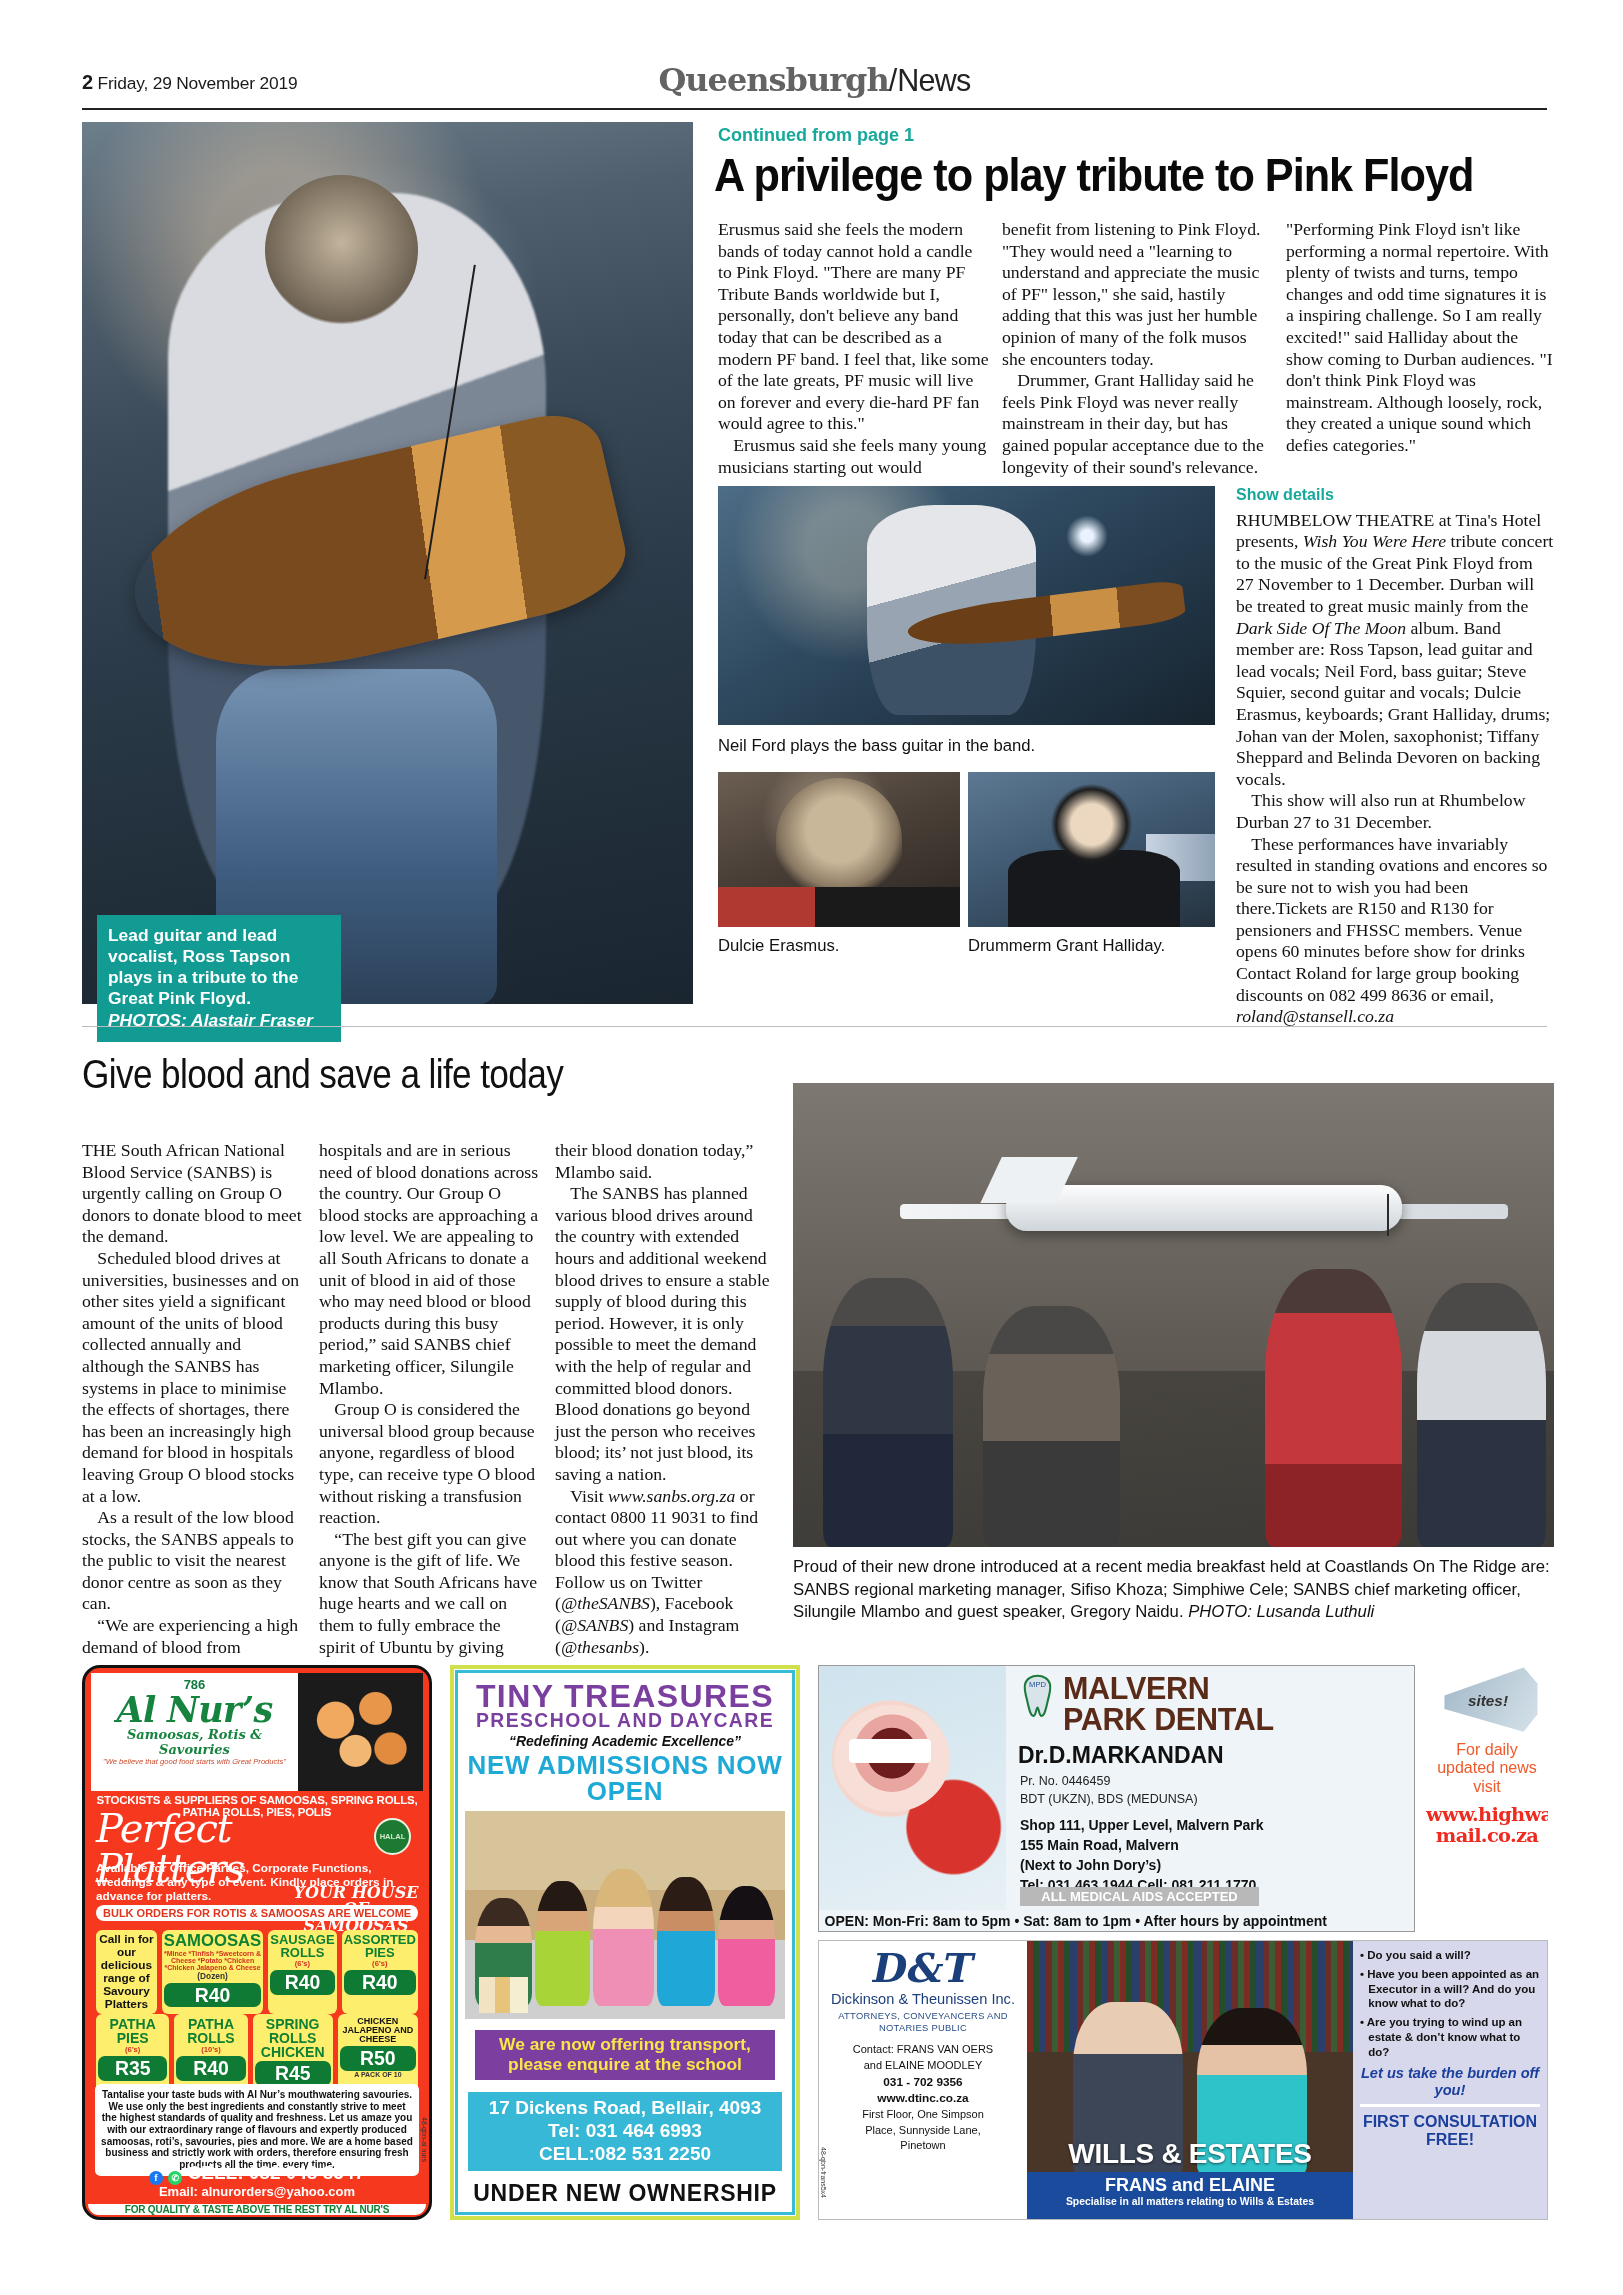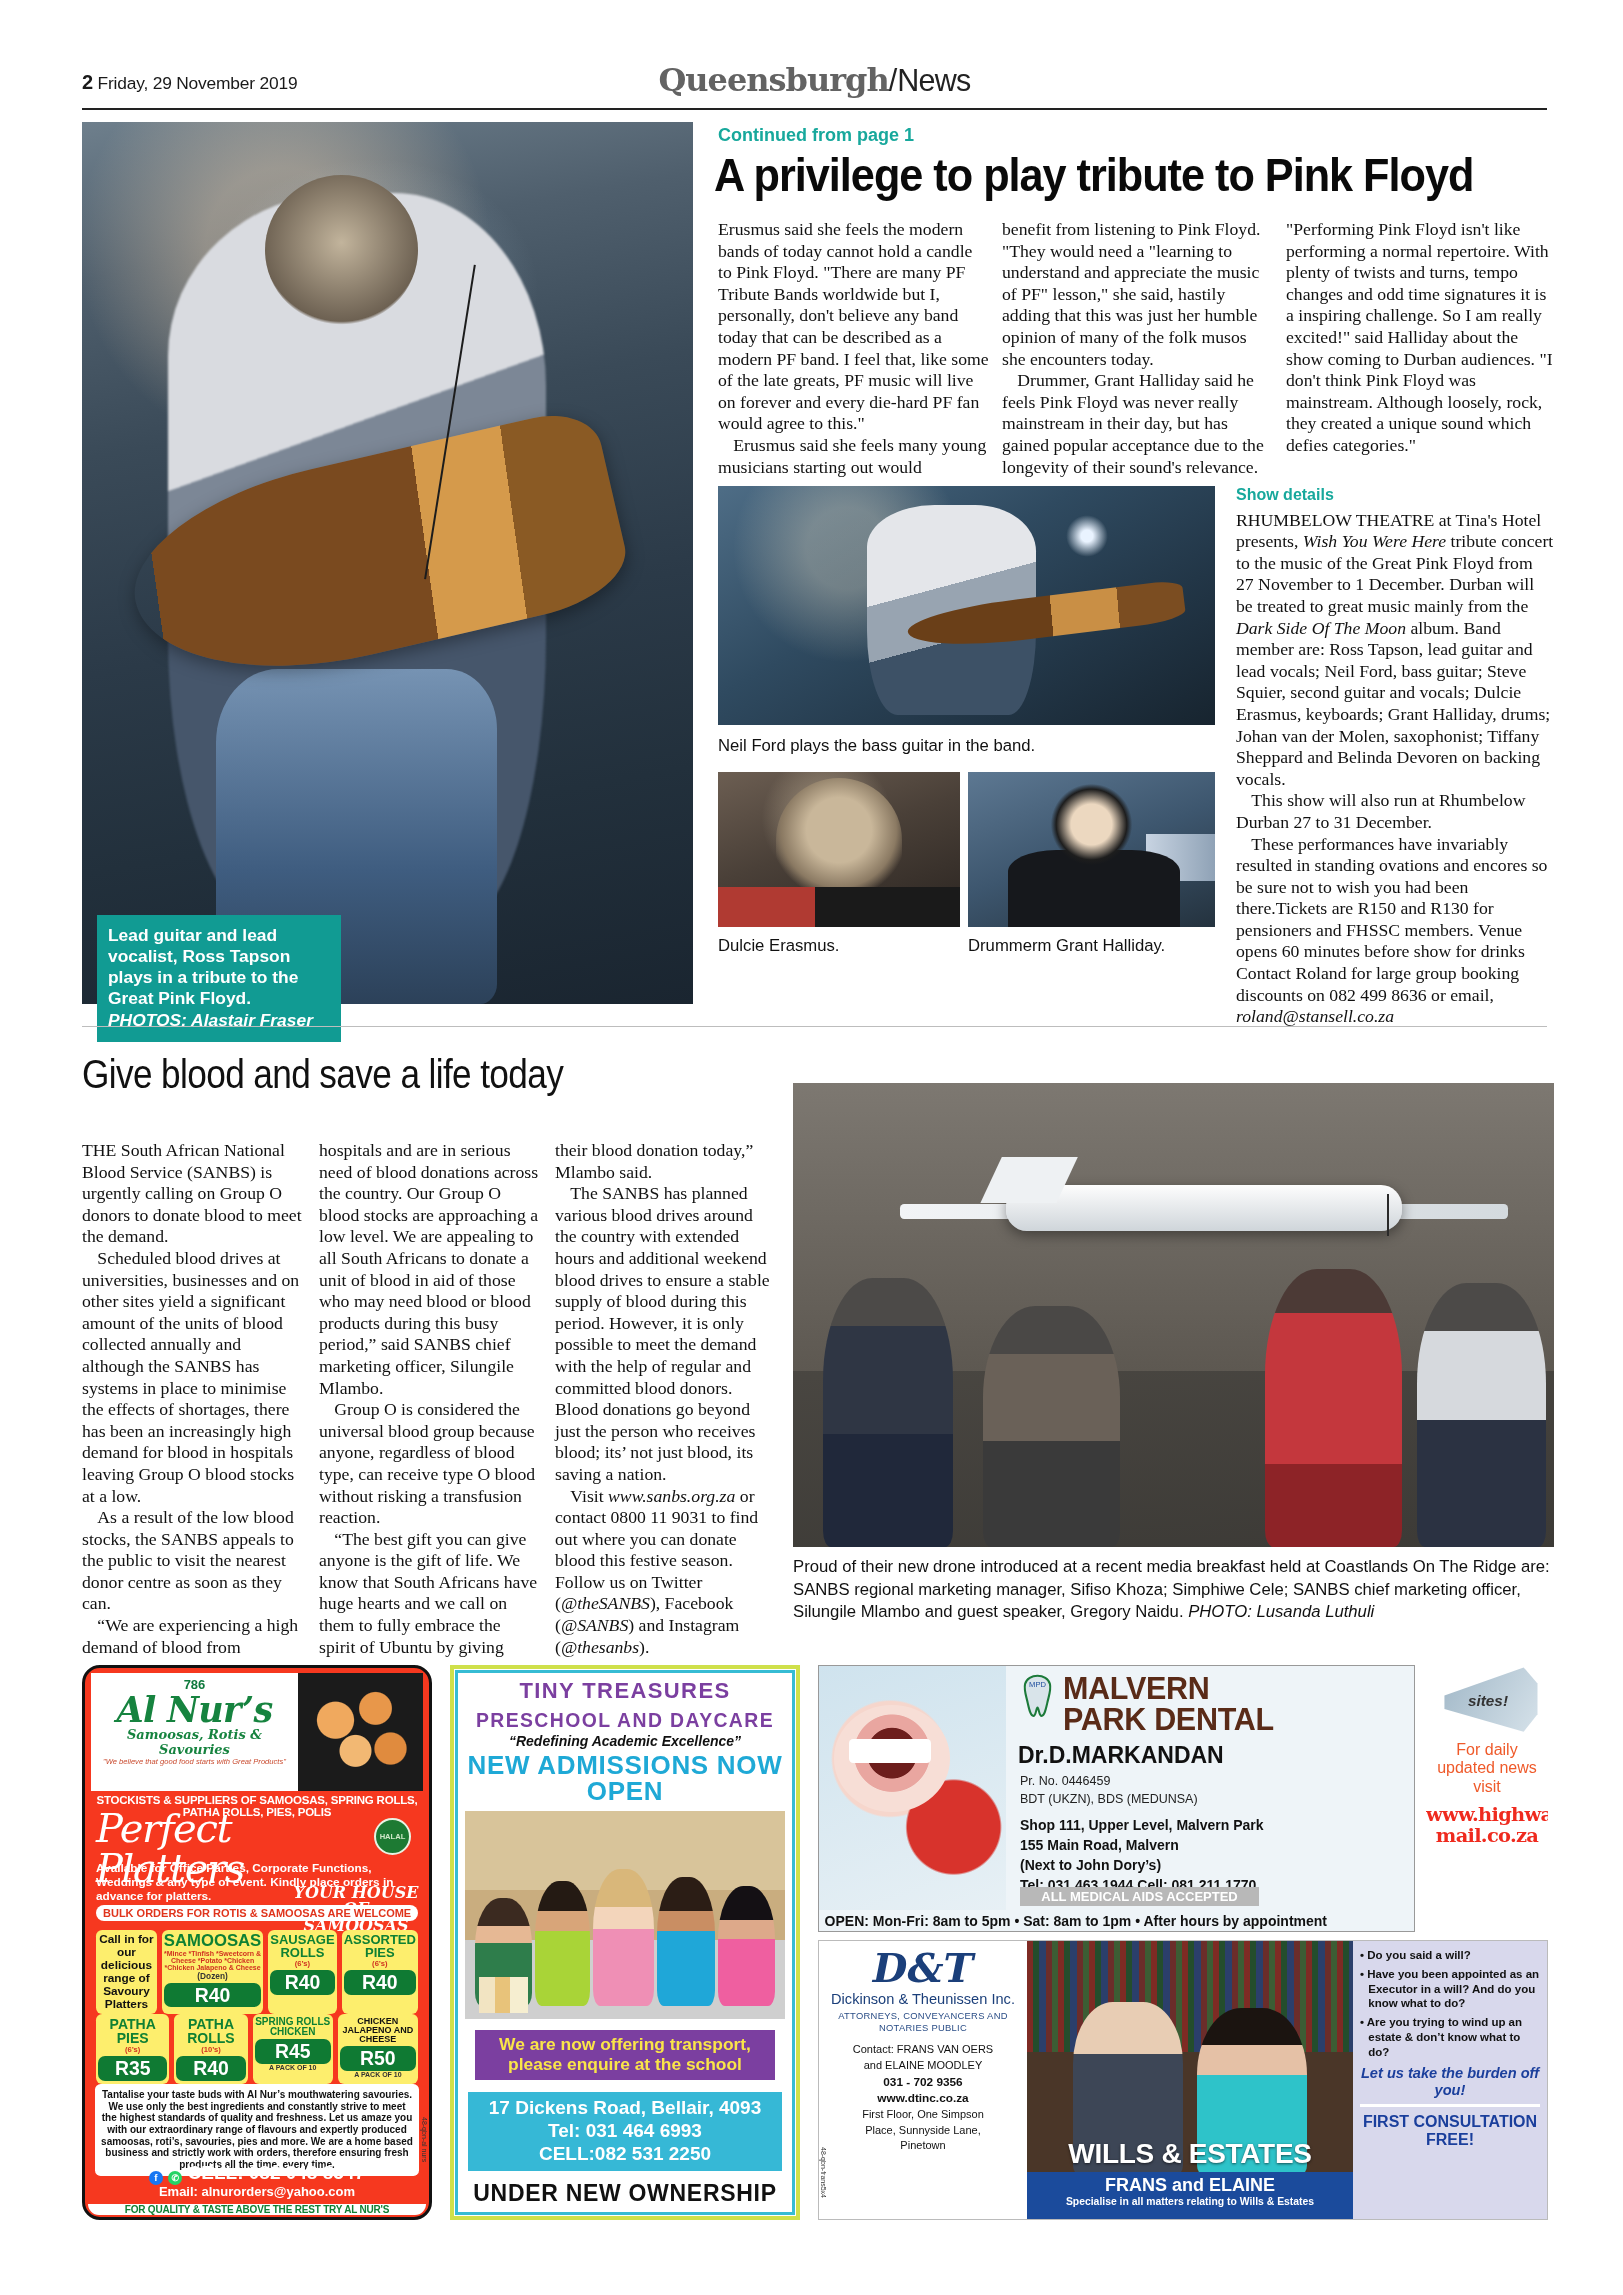--- a/index.html
+++ b/index.html
@@ -263,21 +263,21 @@
   .waicon{display:inline-block;width:14px;height:14px;border-radius:50%;background:#25d366;color:#fff;
     font-size:9px;line-height:14px;vertical-align:-2.1px;}
   .alnur-code{position:absolute;right:1.4px;bottom:54px;writing-mode:vertical-rl;font-size:7px;color:#333;}
 
   
   .ad-tiny{
     position:absolute;left:368px;top:5.6px;width:350px;height:555px;background:#fff;
     border:4.9px solid #cfe04a; outline:3.5px solid #36bcd4; outline-offset:-8.3px;
     font-family:"Liberation Sans", sans-serif; overflow:hidden;
   }
-  .tt-title{position:absolute;left:0;right:0;top:9.7px;text-align:center;color:#7b3fa0;font-weight:bold;font-size:22px;letter-spacing:1.4px;}
+  .tt-title{position:absolute;left:0;right:0;top:9.7px;text-align:center;color:#7b3fa0;font-weight:bold;font-size:32px;letter-spacing:1.4px;}
   .tt-sub{position:absolute;left:0;right:0;top:40px;text-align:center;color:#7b3fa0;font-weight:bold;font-size:19.4px;letter-spacing:1.4px;}
   .tt-quote{position:absolute;left:0;right:0;top:64px;text-align:center;color:#111;font-weight:bold;font-style:italic;font-size:14px;}
   .tt-adm{position:absolute;left:0;right:0;top:83px;text-align:center;color:#1fa9d6;font-weight:bold;font-size:26px;line-height:1.02;letter-spacing:0.7px;}
   .tt-photo{position:absolute;left:11px;right:11px;top:142px;height:208px;
     background:linear-gradient(180deg,#d8c49a 0 38%, #c9ad7f 38% 62%, #cfcfcf 62% 100%);overflow:hidden;}
   .tt-photo .kid{position:absolute;bottom:6%;border-radius:44% 44% 12% 12%;}
   .tt-blocks{position:absolute;left:14px;bottom:5.6px;width:49px;height:36px;
     background:linear-gradient(90deg,#f2e4c2 0 32%, #e8c37a 32% 64%, #f6eed0 64% 100%);}
   .tt-transport{position:absolute;left:21px;right:21px;top:361px;background:#7b3fa0;color:#fae548;
     text-align:center;font-weight:bold;font-size:17.4px;padding:5.6px 4.2px;line-height:1.12;}
@@ -509,21 +509,21 @@
           <div class="gt" style="font-size:14px">PATHA PIES</div>
           <div class="gs">(6’s)</div>
           <div class="gprice">R35</div>
         </div>
         <div class="gcell">
           <div class="gt" style="font-size:14px">PATHA ROLLS</div>
           <div class="gs">(10’s)</div>
           <div class="gprice">R40</div>
         </div>
         <div class="gcell" style="flex:1.1">
-          <div class="gt" style="font-size:10px">SPRING ROLLS CHICKEN</div>
+          <div class="gt" style="font-size:14px">SPRING ROLLS CHICKEN</div>
           <div class="gprice">R45</div>
           <div class="gq" style="font-size:7px">A PACK OF 10</div>
         </div>
         <div class="gcell" style="flex:1.1">
           <div class="gt" style="font-size:9px;color:#111">CHICKEN JALAPENO AND CHEESE</div>
           <div class="gprice">R50</div>
           <div class="gq" style="font-size:7px">A PACK OF 10</div>
         </div>
       </div>
 

